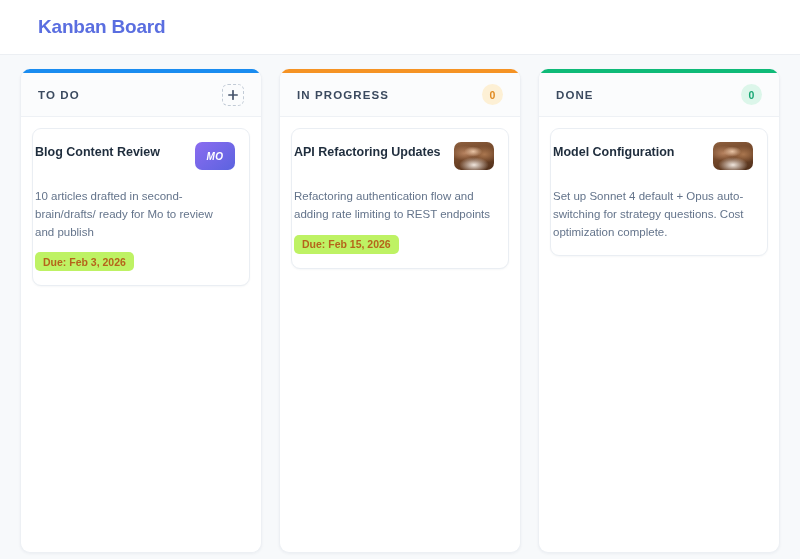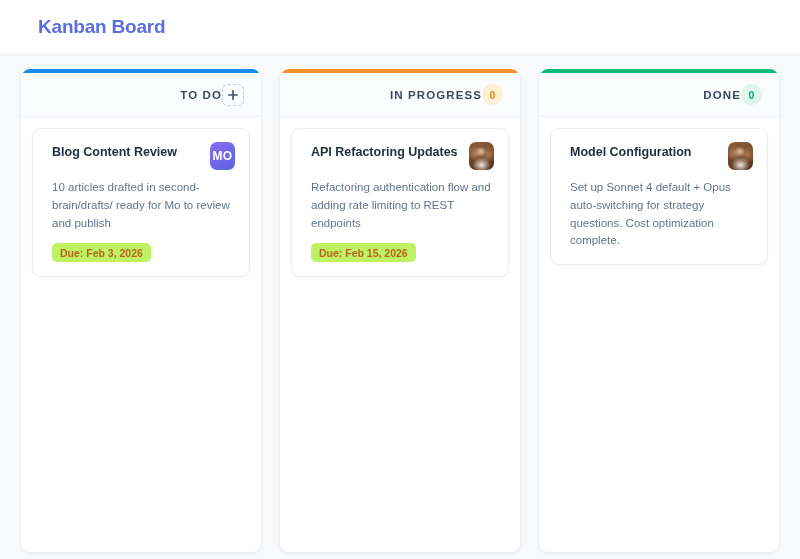--- a/index.html
+++ b/index.html
@@ -60,21 +60,21 @@
   .column-accent {
     height: 4px;
     width: 100%;
     border-radius: 10px 10px 0 0;
     flex: 0 0 auto;
   }
 
   .column-header {
     display: flex;
     align-items: center;
-    justify-content: flex-end;
+    justify-content: space-between;
     padding: 0 17px;
     height: 44px;
     flex: 0 0 auto;
     background: #fbfcfd;
     border-bottom: 1px solid #eef1f5;
   }
 
   .column-title {
     font-size: 11.5px;
     font-weight: bold;
@@ -115,21 +115,21 @@
     padding: 11px 11px 0 11px;
     flex: 1 1 auto;
     overflow: hidden;
   }
 
   
   .card {
     background: #ffffff;
     border: 1px solid #eaeef3;
     border-radius: 9px;
-    padding: 13px 14px 14px 19px;
+    padding: 13px 14px 14px 2px;
     margin-bottom: 11px;
     box-shadow: 0 1px 2px rgba(25,40,70,0.04);
     cursor: pointer;
   }
 
   .card-top {
     display: flex;
     align-items: flex-start;
     justify-content: space-between;
     gap: 8px;
@@ -137,54 +137,55 @@
 
   .card-title {
     font-size: 12.5px;
     font-weight: bold;
     color: #1f2d3d;
     line-height: 1.35;
     padding-top: 2px;
   }
 
   .avatar {
-    width: 25px;
+    width: 40px;
     height: 28px;
     border-radius: 7px;
     flex: 0 0 auto;
     display: flex;
     align-items: center;
     justify-content: center;
-    font-size: 12px;
+    font-size: 10px;
     font-weight: bold;
     color: #ffffff;
     letter-spacing: 0.4px;
     overflow: hidden;
     position: relative;
+    font-style: italic;
   }
 
   .avatar-initials {
     background: linear-gradient(140deg, #8b6cf0 0%, #5b63df 100%);
   }
 
   
   .avatar-photo {
     background:
       radial-gradient(ellipse 60% 45% at 50% 82%, #f0e6de 0%, rgba(240,230,222,0) 62%),
       radial-gradient(ellipse 32% 26% at 48% 34%, #e8c3a4 0%, rgba(232,195,164,0) 70%),
       radial-gradient(ellipse 48% 38% at 27% 40%, #b78360 0%, rgba(183,131,96,0) 72%),
       radial-gradient(ellipse 48% 42% at 76% 44%, #a9764f 0%, rgba(169,118,79,0) 72%),
       linear-gradient(165deg, #8d5f3e 0%, #6f4427 55%, #4f2f1b 100%);
   }
 
   .card-desc {
     font-size: 11.5px;
     line-height: 1.55;
     color: #64748b;
-    margin-top: 9px;
+    margin-top: 18px;
   }
 
   .due-badge {
     display: inline-block;
     margin-top: 11px;
     background: #bef264;
     color: #b5641b;
     font-size: 10.5px;
     font-weight: bold;
     padding: 3.5px 8px;

